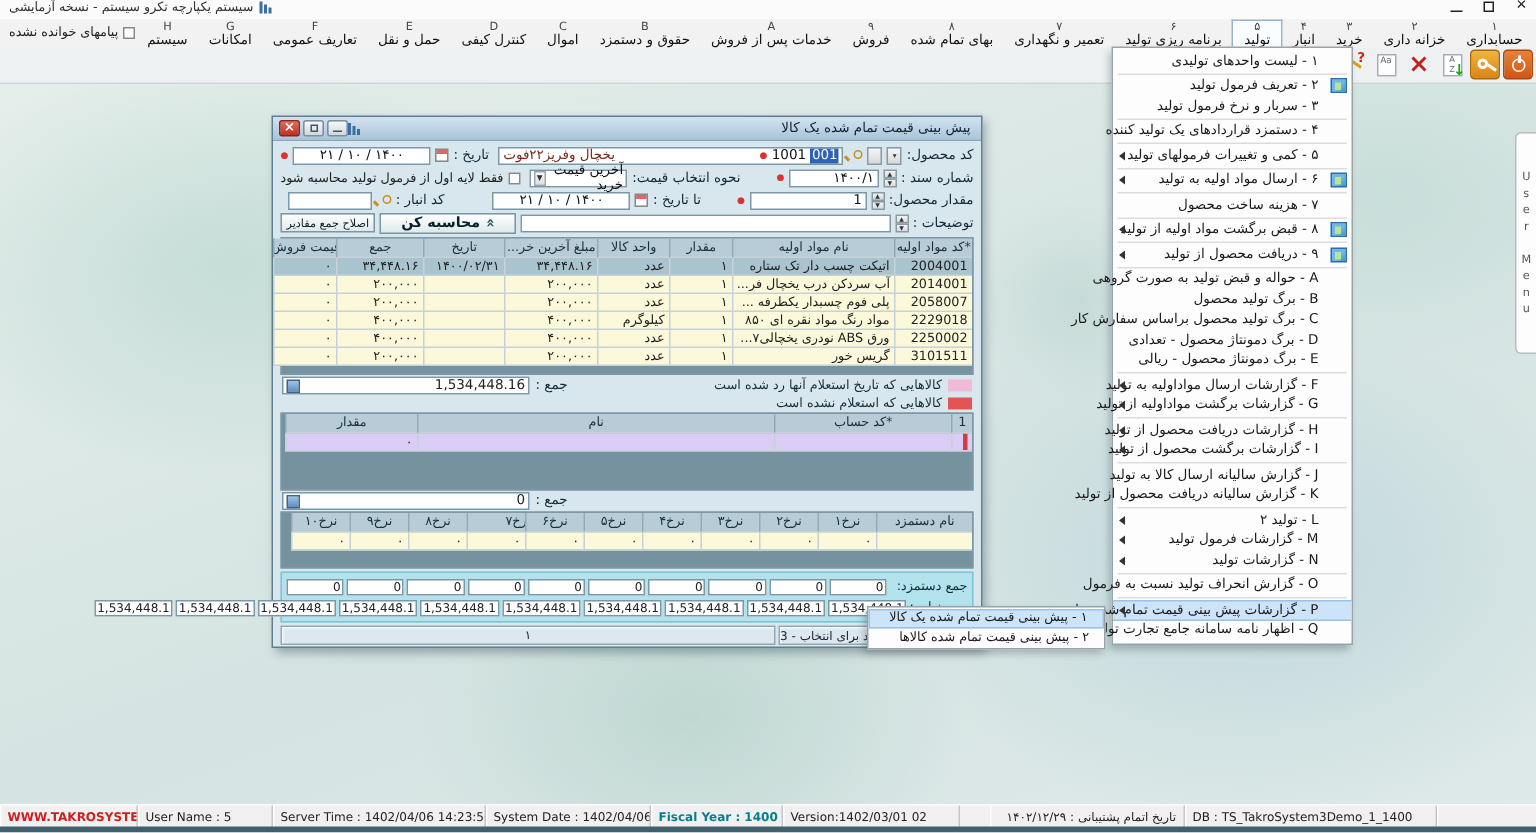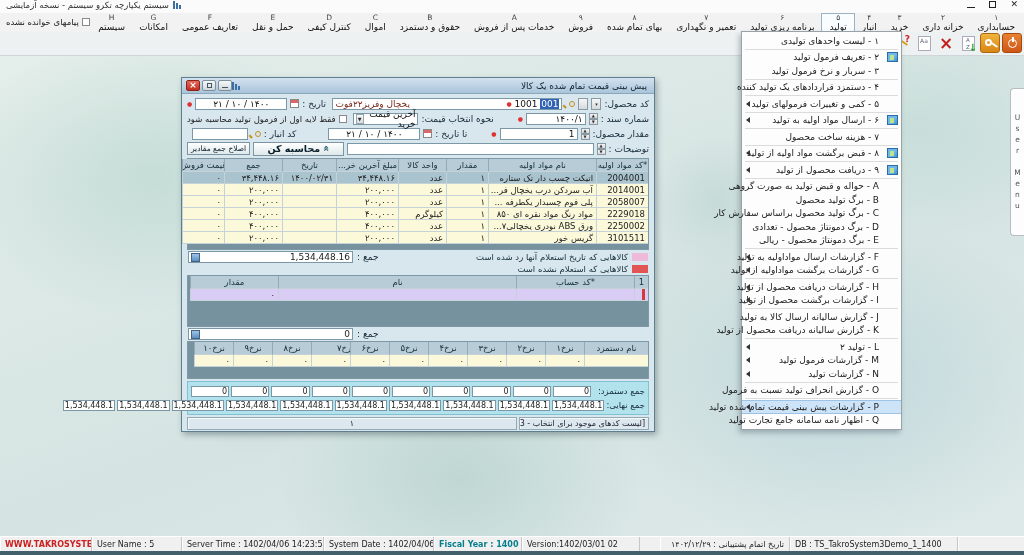--- a/index.html
+++ b/index.html
@@ -669,20 +669,28 @@
       <div class="pm-sep"></div>
       <div class="pm-item sel">
         <span class="pm-arrow"></span>
         <span class="pm-label">P - گزارشات پیش بینی قیمت تمام شده تولید</span>
       </div>
       <div class="pm-item">
         <span class="pm-label">Q - اظهار نامه سامانه جامع تجارت تولید</span>
       </div>
     </div>
 
+  <div class="smenu" id="submenu">
+      <div class="sm-item sel">
+        <span>۱ - پیش بینی قیمت تمام شده یک کالا</span>
+      </div>
+      <div class="sm-item">
+        <span>۲ - پیش بینی قیمت تمام شده کالاها</span>
+      </div>
+    </div>
 
   <div class="statusbar" id="statusbar">
       <div class="sseg link" style="width: 92px;">WWW.TAKROSYSTEM.COM</div>
       <div class="sseg" style="width: 90px;">User Name : 5</div>
       <div class="sseg" style="width: 142px;">Server Time : 1402/04/06  14:23:50</div>
       <div class="sseg" style="width: 110px;">System Date : 1402/04/06</div>
       <div class="sseg fiscal" style="width: 88px;">Fiscal Year : 1400</div>
       <div class="sseg" style="width: 118px;">Version:1402/03/01   02</div>
       <div class="sseg" dir="rtl" style="width: 130px; margin-left: 20px;">تاریخ اتمام پشتیبانی : ۱۴۰۲/۱۲/۲۹</div>
       <div class="sseg" style="width: 168px;">DB : TS_TakroSystem3Demo_1_1400</div>

